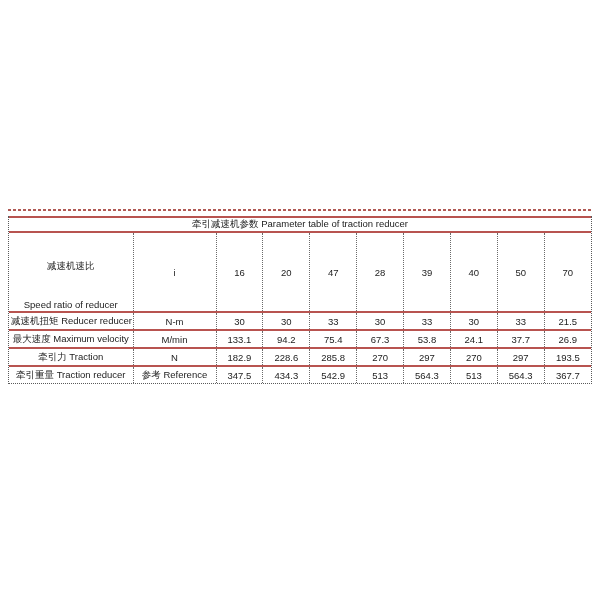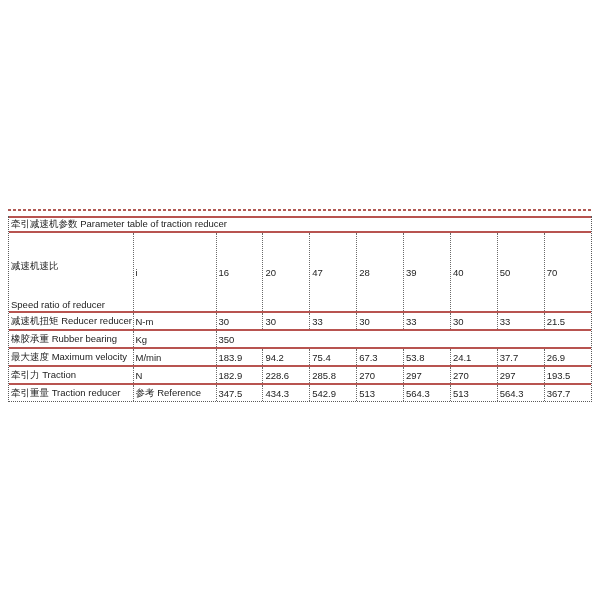--- a/index.html
+++ b/index.html
@@ -28,20 +28,21 @@
     border-bottom:1px dotted #5a5a5a;
   }
   table{
     width:100%;
     border-collapse:collapse;
     table-layout:fixed;
     font-size:9.5px;
   }
   td{
     border-top:2px solid #b85450;
+    text-align:center;
     vertical-align:middle;
     padding:0 2px;
     height:16px;
     white-space:nowrap;
     overflow:hidden;
     color:#222222;
   }
   td + td{ border-left:1px dotted #6a6a6a; }
   tr.hdr td{ height:13px; }
   tr.dbl td{ height:30px; }
@@ -96,30 +97,25 @@
         <td>30</td>
         <td>33</td>
         <td>30</td>
         <td>33</td>
         <td>30</td>
         <td>33</td>
         <td>21.5</td>
       </tr>
 
 
-      <tr>
-        <td>橡胶承重 Rubber bearing</td>
-        <td>Kg</td>
-        <td colspan="8">350</td>
-      </tr>
 
       <tr>
         <td>最大速度 Maximum velocity</td>
         <td>M/min</td>
-        <td>183.9</td>
+        <td>133.1</td>
         <td>94.2</td>
         <td>75.4</td>
         <td>67.3</td>
         <td>53.8</td>
         <td>24.1</td>
         <td>37.7</td>
         <td>26.9</td>
       </tr>
 
       <tr>

